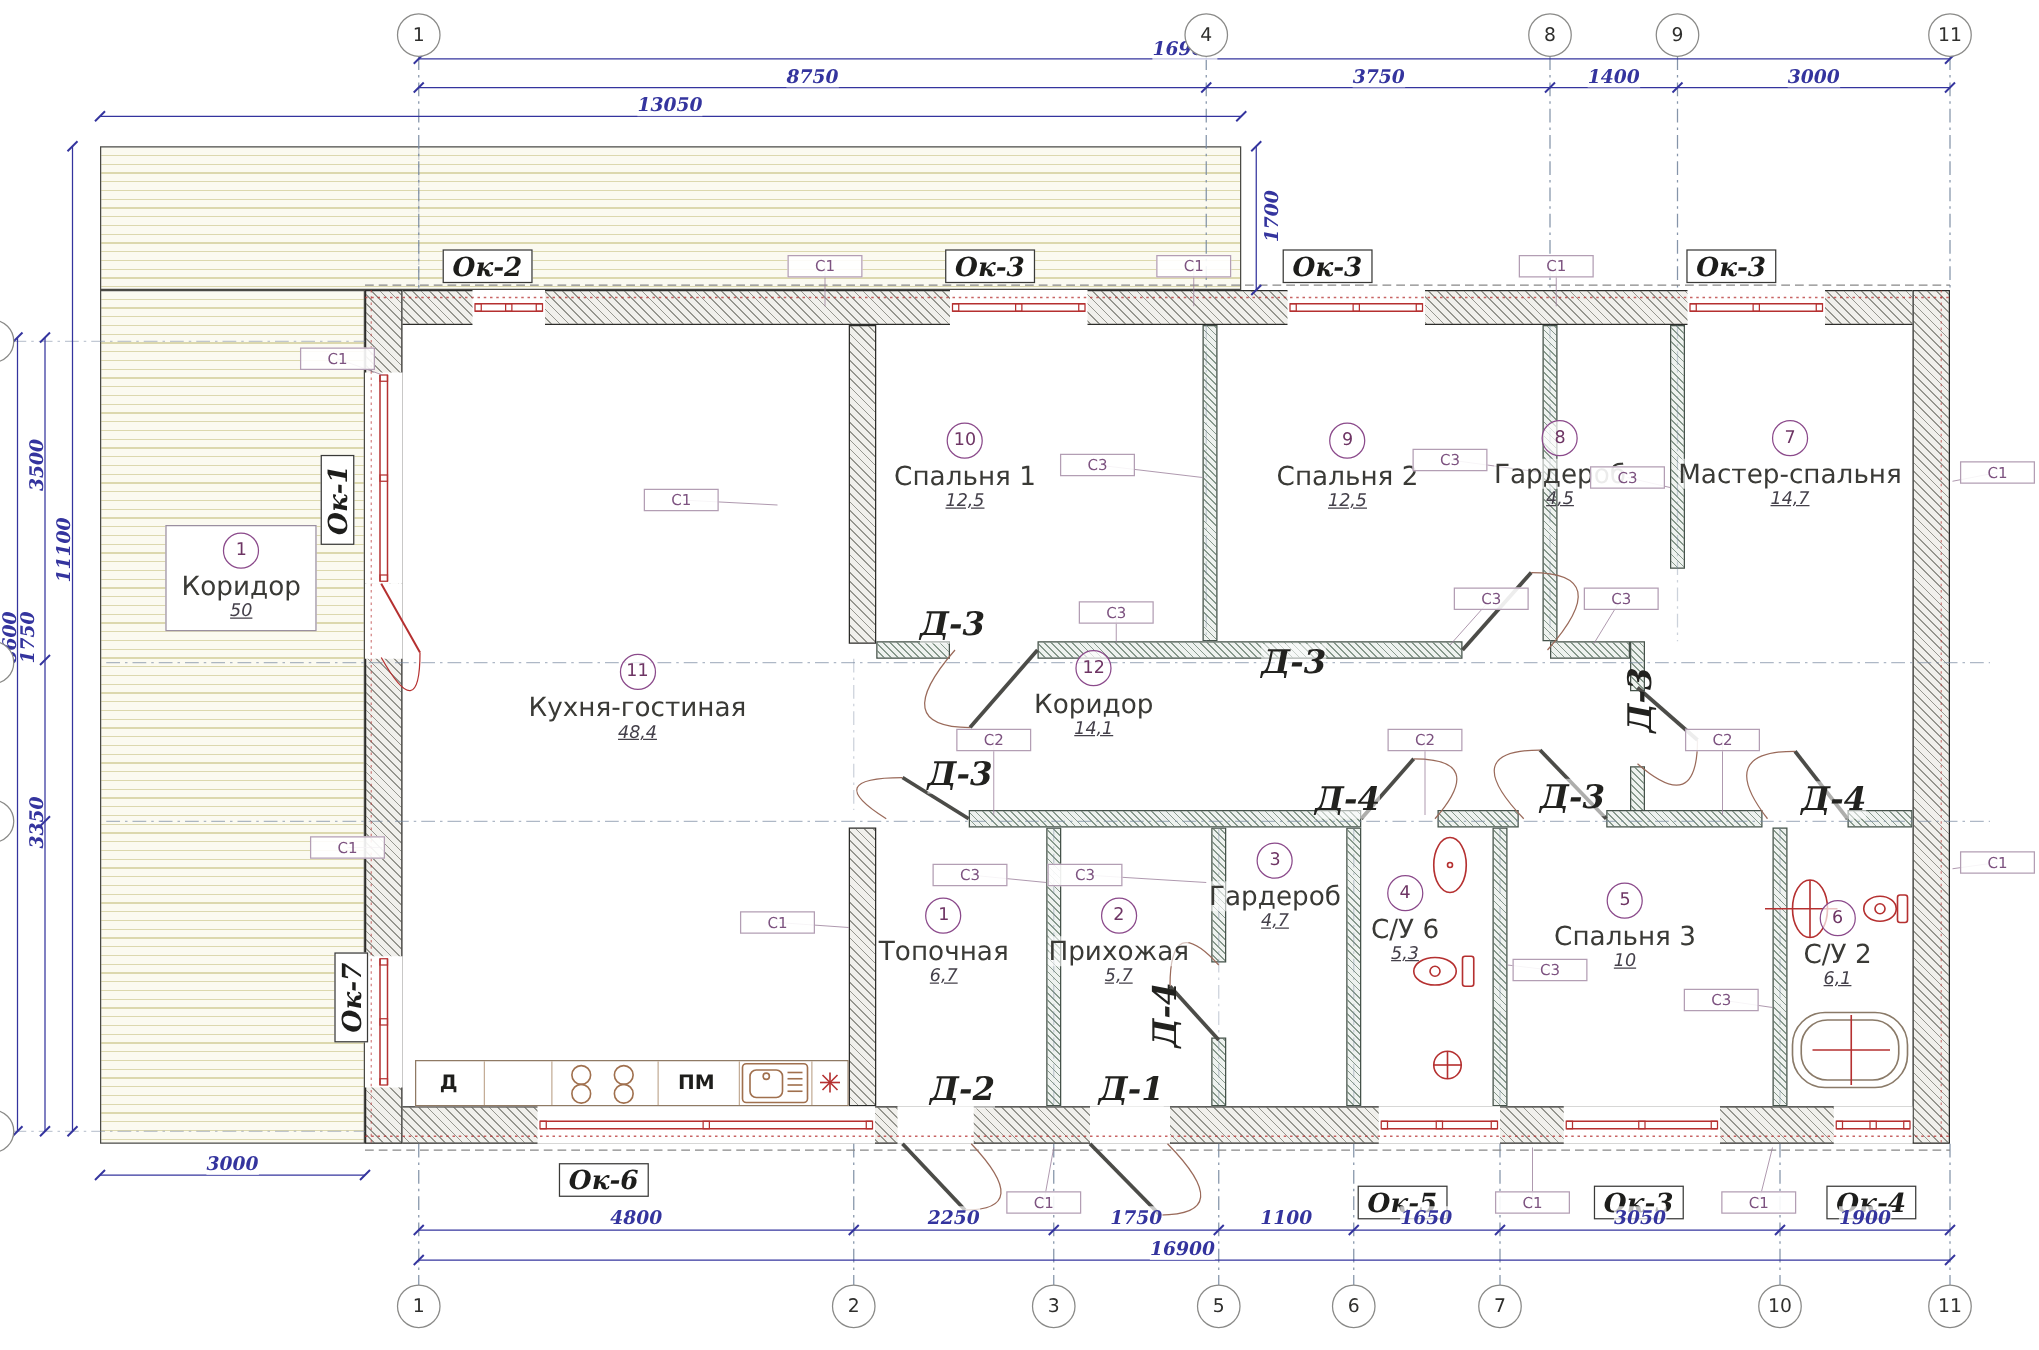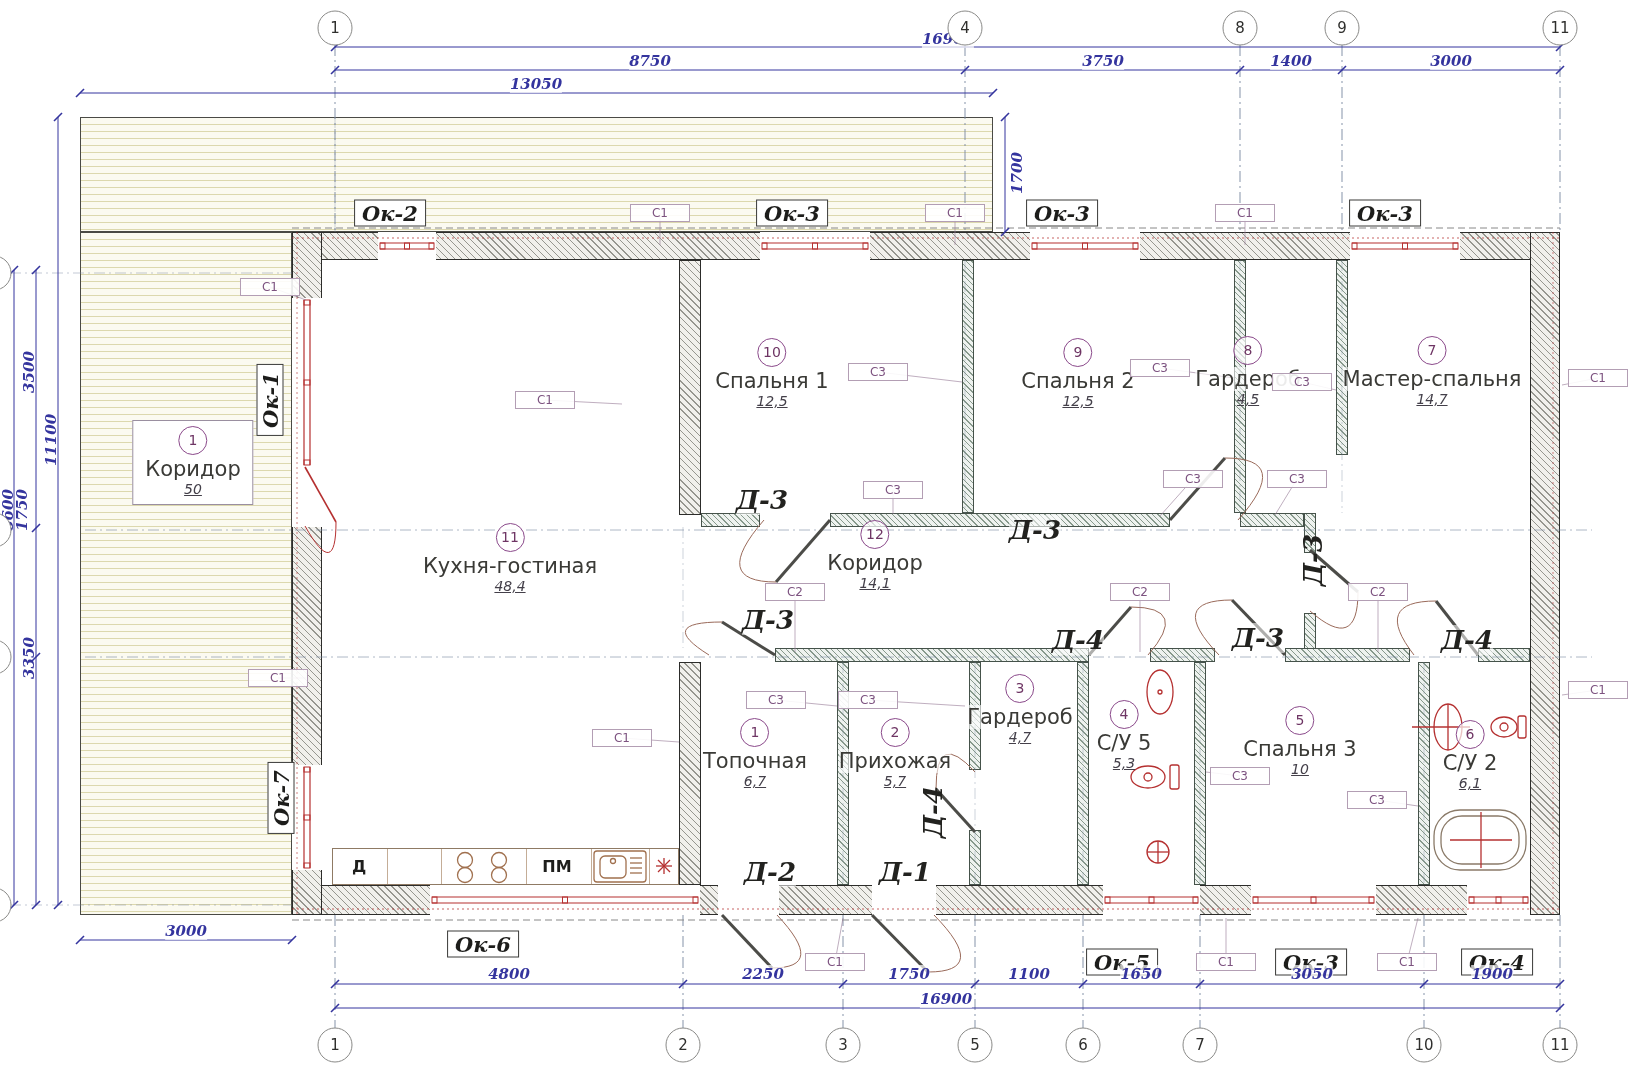--- a/index.html
+++ b/index.html
@@ -370,21 +370,21 @@
       <div class="rname">Прихожая</div>
       <div class="rarea">5,7</div>
     </div>
     <div class="room" style="left: 1020px; top: 674px;">
       <div class="rnum">3</div>
       <div class="rname">Гардероб</div>
       <div class="rarea">4,7</div>
     </div>
     <div class="room" style="left: 1124px; top: 700px;">
       <div class="rnum">4</div>
-      <div class="rname">С/У 5</div>
+      <div class="rname">С/У 6</div>
       <div class="rarea">5,3</div>
     </div>
     <div class="room" style="left: 1300px; top: 706px;">
       <div class="rnum">5</div>
       <div class="rname">Спальня 3</div>
       <div class="rarea">10</div>
     </div>
     <div class="room" style="left: 1470px; top: 720px;">
       <div class="rnum">6</div>
       <div class="rname">С/У 2</div>

